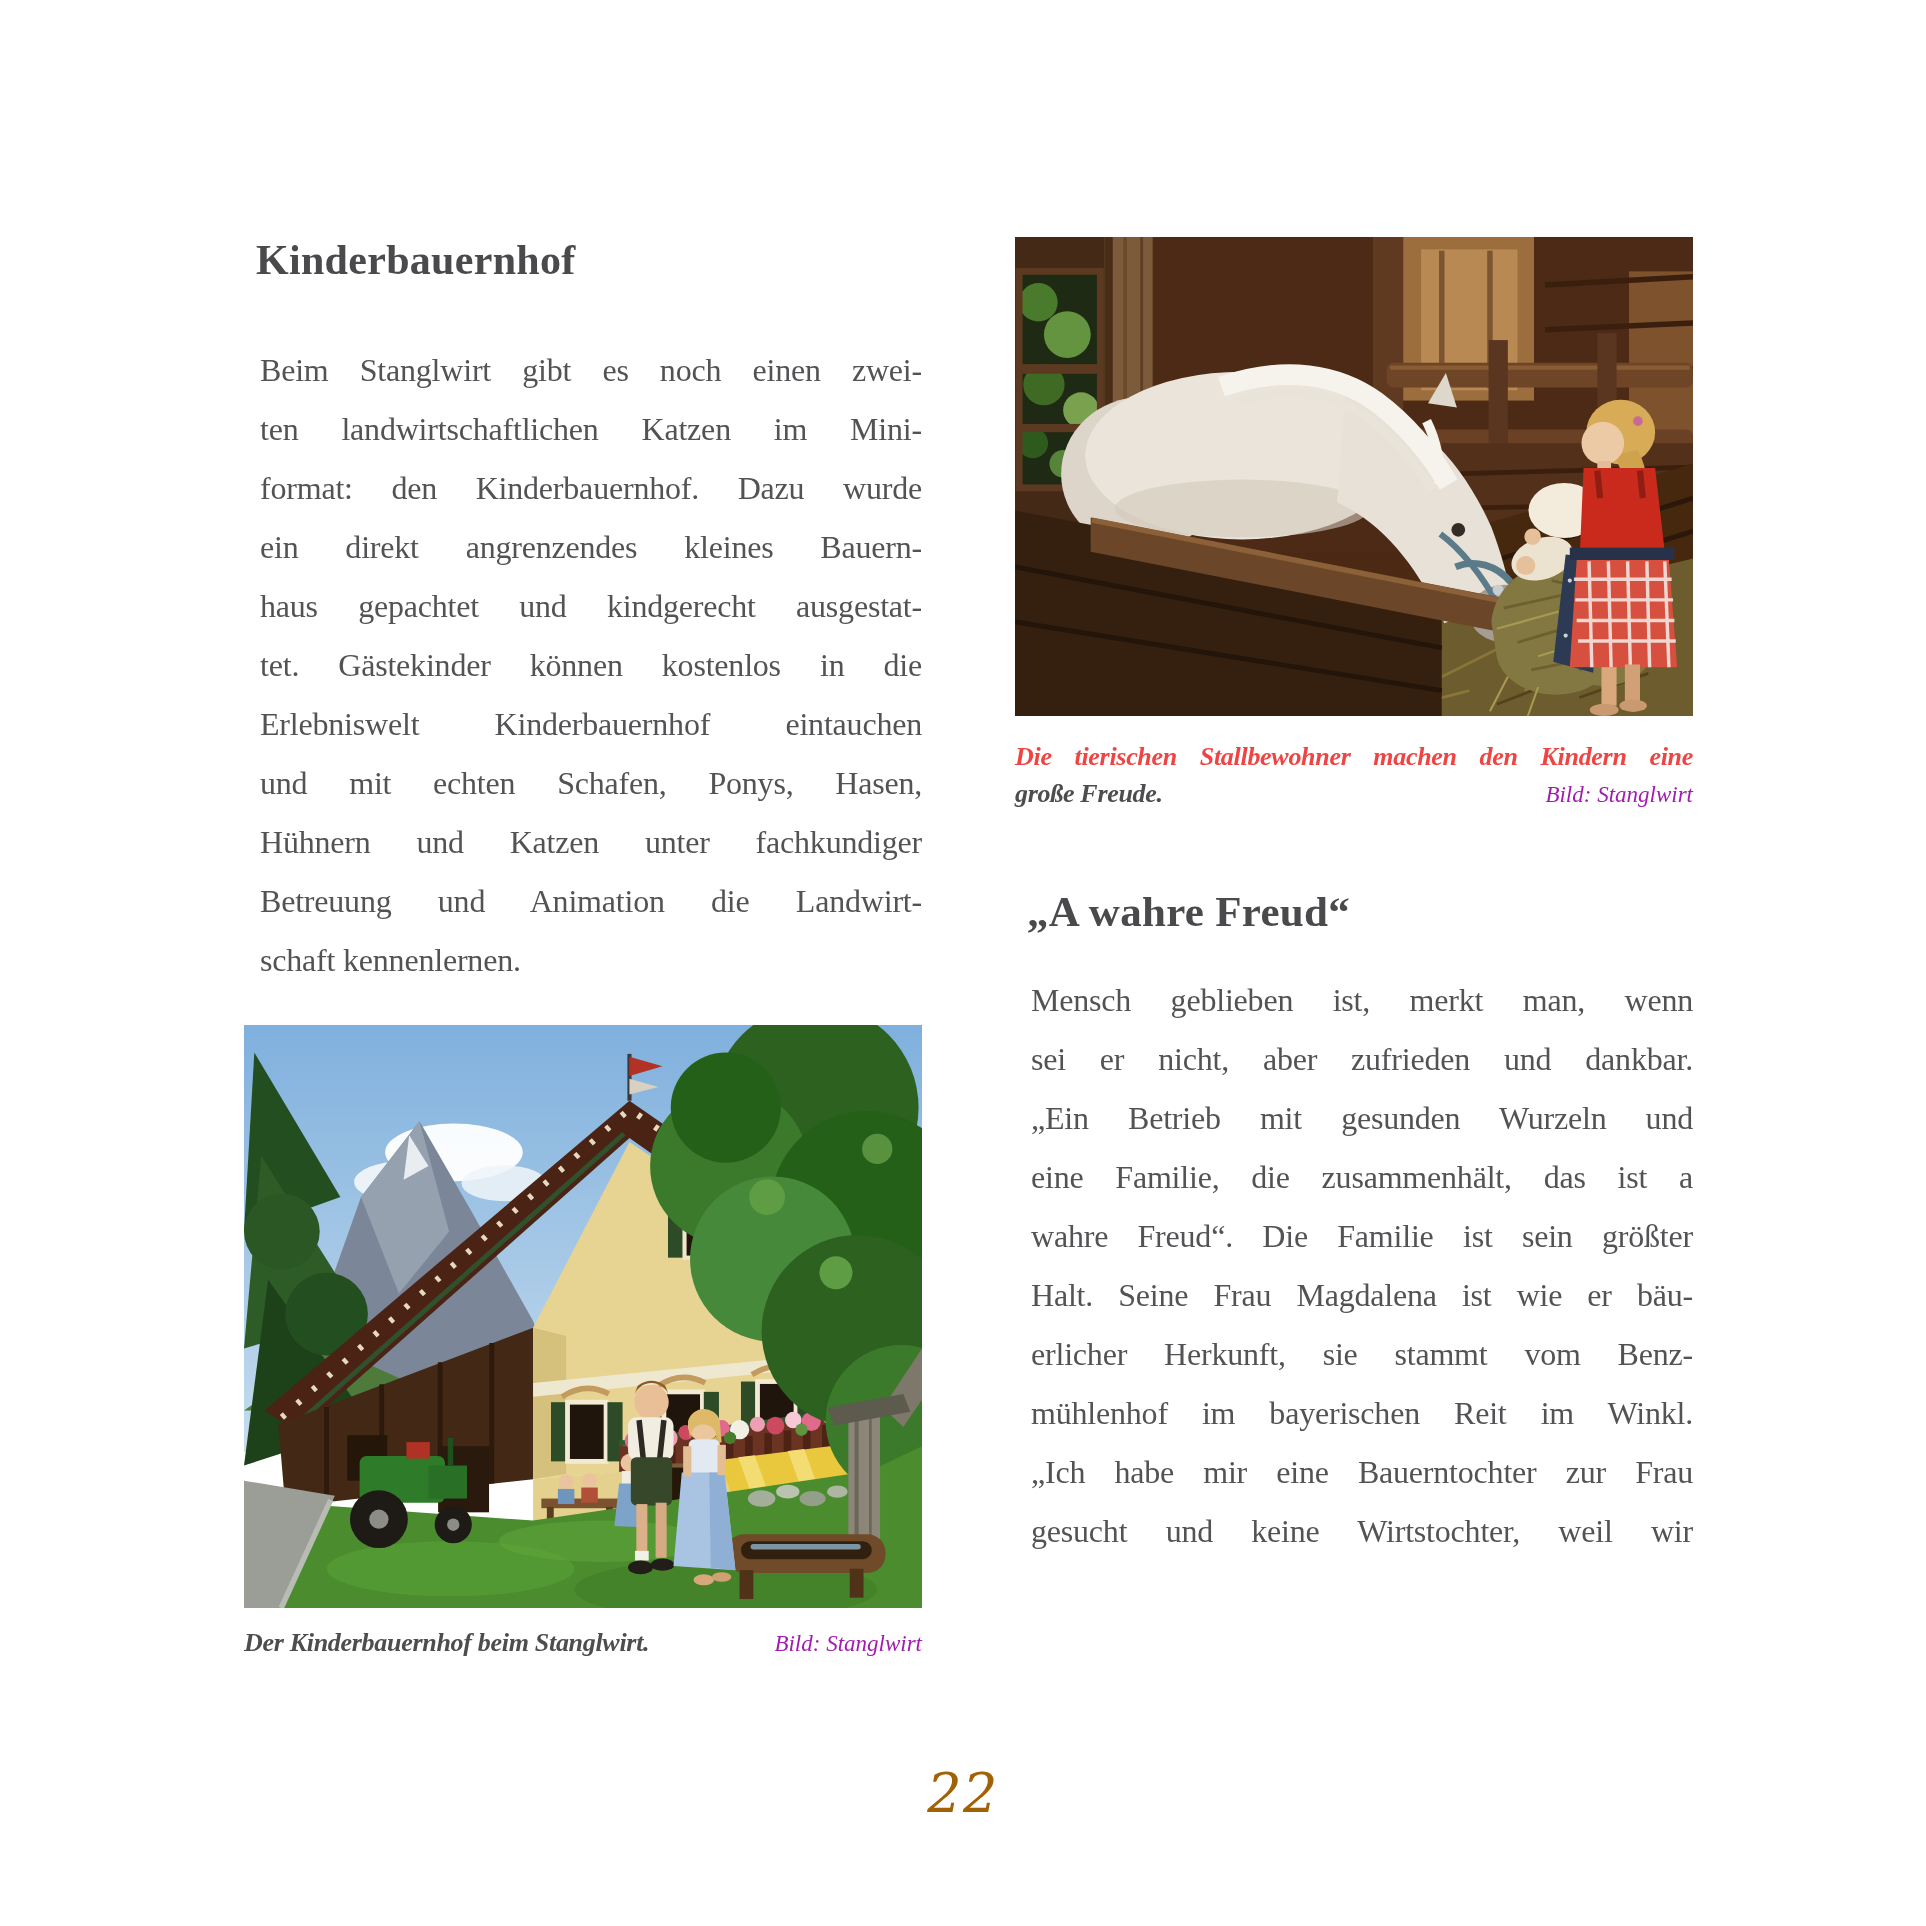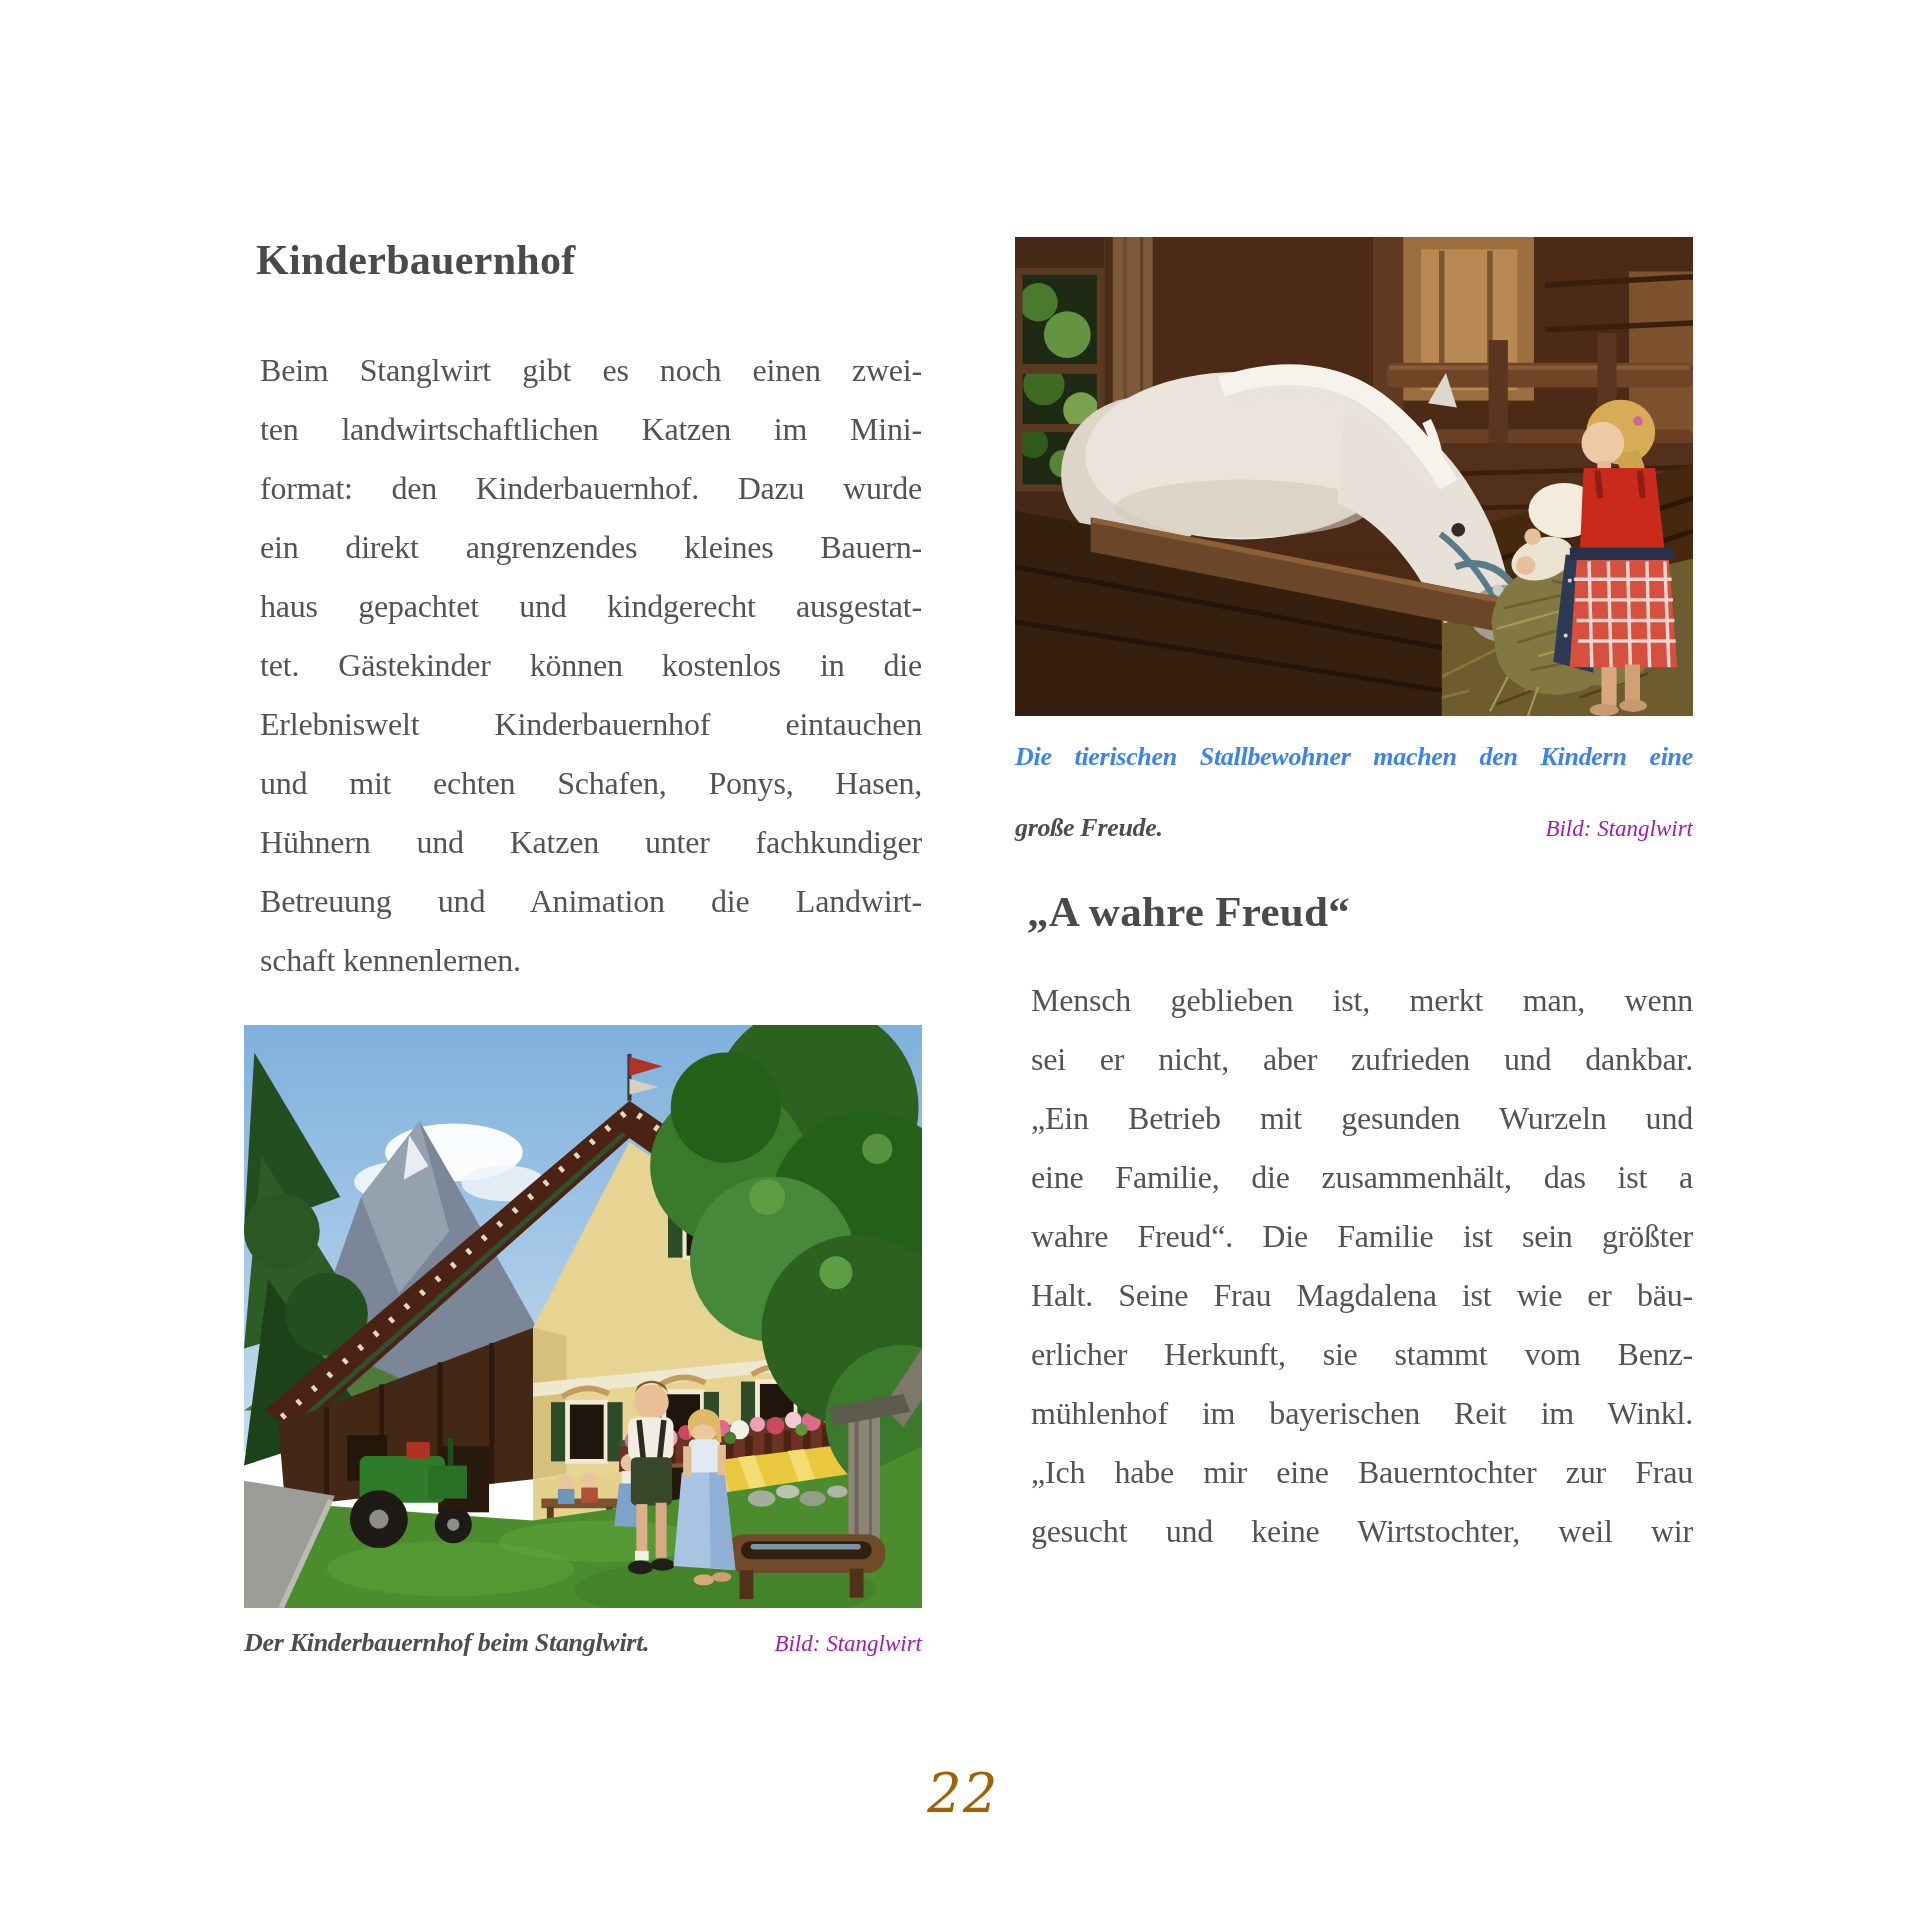--- a/index.html
+++ b/index.html
@@ -35,30 +35,30 @@
   .ln.last{text-align-last:left;}
 
   figure.photo{position:absolute;left:0;margin:0;width:678px;overflow:hidden;}
   .col.left figure.photo{top:1025px;height:583px;}
   .col.right figure.photo{top:237px;height:479px;}
   figure.photo svg{display:block;width:100%;height:100%;}
 
   .caption-just{
     position:absolute;left:0;right:0;
     font-size:26px;font-weight:bold;font-style:italic;
-    color:#3b82f6;text-align:justify;text-align-last:justify;
+    color:#ef4444;text-align:justify;text-align-last:justify;
     letter-spacing:-0.3px;white-space:nowrap;height:40px;line-height:40px;
   }
   .col.right .caption-just{top:737px;}
   .caption-row{
     position:absolute;left:0;right:0;
     display:flex;justify-content:space-between;align-items:baseline;
   }
   .col.left .caption-row{top:1628px;}
-  .col.right .caption-row{top:813px;}
+  .col.right .caption-row{top:779px;}
   .cap{
     font-size:26px;font-weight:bold;font-style:italic;
     color:#4d4d50;letter-spacing:-0.3px;white-space:nowrap;
   }
   .credit{
     font-size:23px;font-style:italic;font-weight:normal;
     color:#a21caf;white-space:nowrap;
   }
 
   .pageno{

